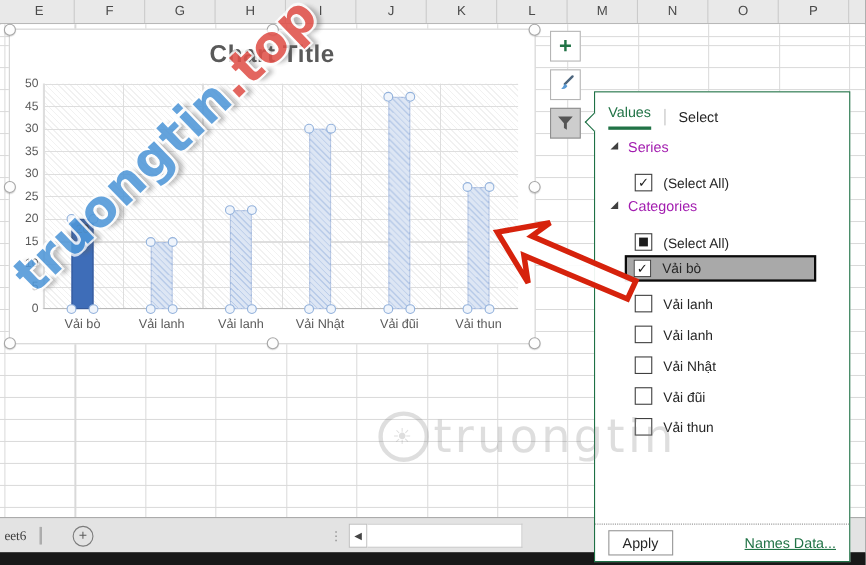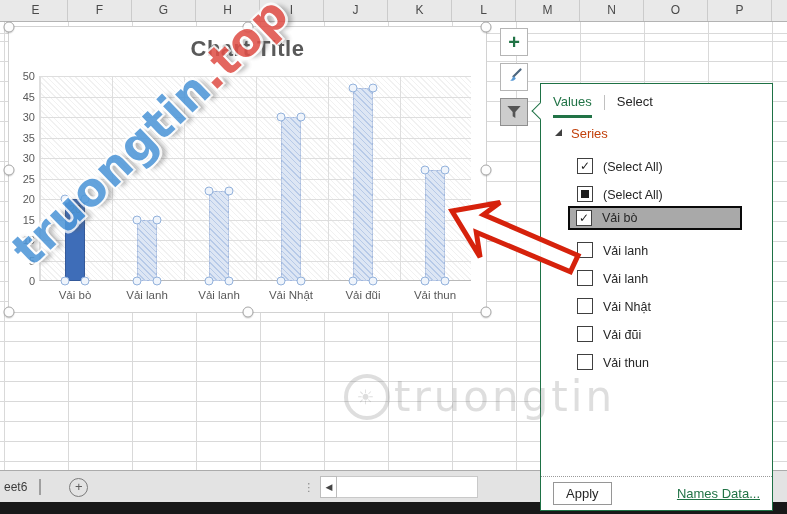--- a/index.html
+++ b/index.html
@@ -22,21 +22,21 @@
     background-image:
       repeating-linear-gradient(90deg,#d9d9d9 0 1px,transparent 1px 64px),
       repeating-linear-gradient(180deg,#d9d9d9 0 1px,transparent 1px 20px);
     background-position:4px 0,0 19px;
   }
   
   .tab-bar{
     position:absolute;left:0;top:470px;width:787px;height:32px;background:#e3e3e3;
     border-top:1px solid #ababab;display:flex;align-items:center;font-size:12px;color:#3c3c3c;
   }
-  .sheet-tab{padding:0 12px 0 4px;line-height:31px;height:31px;}
+  .sheet-tab{padding:0 12px 0 4px;line-height:31px;height:31px;font-family:Liberation Serif, serif;}
   .tab-divider{width:1px;height:16px;background:#9f9f9f;}
   .add-sheet{
     width:17px;height:17px;border:1px solid #7b7b7b;border-radius:50%;margin-left:28px;
     text-align:center;line-height:15px;font-size:13px;color:#5c5c5c;
   }
   .grip-dots{margin-left:215px;color:#8a8a8a;font-size:11px;letter-spacing:0;}
   .hscroll-arrow{
     width:15px;height:20px;background:#fff;border:1px solid #bdbdbd;margin-left:6px;
     display:flex;align-items:center;justify-content:center;font-size:9px;color:#444;
   }
@@ -85,27 +85,27 @@
   .plus-glyph{color:#217346;font-size:20px;font-weight:bold;line-height:20px;}
   
   .panel{
     position:absolute;left:540px;top:83px;width:233px;height:428px;background:#fff;
     border:1px solid #1e7145;box-sizing:border-box;z-index:5;font-size:12.5px;color:#262626;
   }
   .panel-notch{
     position:absolute;left:-7px;top:21px;width:11px;height:11px;background:#fff;
     border-left:1px solid #1e7145;border-bottom:1px solid #1e7145;transform:rotate(45deg);
   }
-  .panel-tabs{display:flex;align-items:flex-start;padding:10px 0 0 12px;height:24px;}
+  .panel-tabs{display:flex;align-items:center;padding:10px 0 0 12px;height:24px;}
   .ptab{font-size:13px;cursor:default;}
   .ptab.active{color:#217346;}
   .ptab .underline{height:3px;background:#217346;margin-top:6px;}
   .ptab-divider{width:1px;height:15px;background:#c0c0c0;margin:1px 12px 0 12px;}
   .panel-body{position:absolute;top:36px;left:12px;right:6px;}
-  .section-header{height:26px;display:flex;align-items:center;font-size:13px;color:#c2410c;}
+  .section-header{height:26px;display:flex;align-items:center;font-size:13px;color:#a21caf;}
   .tri{width:0;height:0;border-bottom:7px solid #404040;border-left:7px solid transparent;margin:0 9px 2px 2px;}
   .panel-row{height:28px;display:flex;align-items:flex-end;padding-left:24px;}
   .checkbox{
     width:14px;height:14px;background:#fff;border:1px solid #404040;margin-right:10px;
     flex:none;display:flex;align-items:center;justify-content:center;
   }
   .checkbox.checked::after{content:"✓";font-size:12px;color:#1c1c1c;line-height:12px;}
   .checkbox.indeterminate::after{content:"";width:8px;height:8px;background:#1c1c1c;}
   .swatch{width:8px;height:14px;margin-right:8px;flex:none;}
   .sel-box{
@@ -259,20 +259,24 @@
     </div>
     <div class="panel-body">
         <div class="section-header">
           <div class="tri"></div>
           <span>Series</span>
         </div>
         <div class="panel-row">
           <div class="checkbox checked"></div>
           <span>(Select All)</span>
         </div>
+        <div class="section-header">
+          <div class="tri"></div>
+          <span>Categories</span>
+        </div>
         <div class="panel-row">
           <div class="checkbox indeterminate"></div>
           <span>(Select All)</span>
         </div>
         <div class="panel-row">
           <div class="sel-box">
             <div class="checkbox checked"></div>
             <span>Vải bò</span>
           </div>
         </div>

